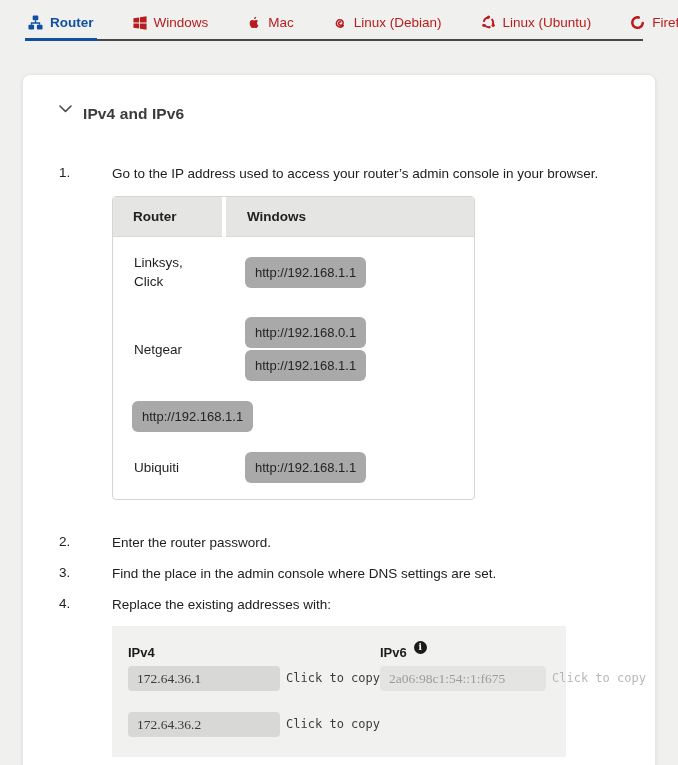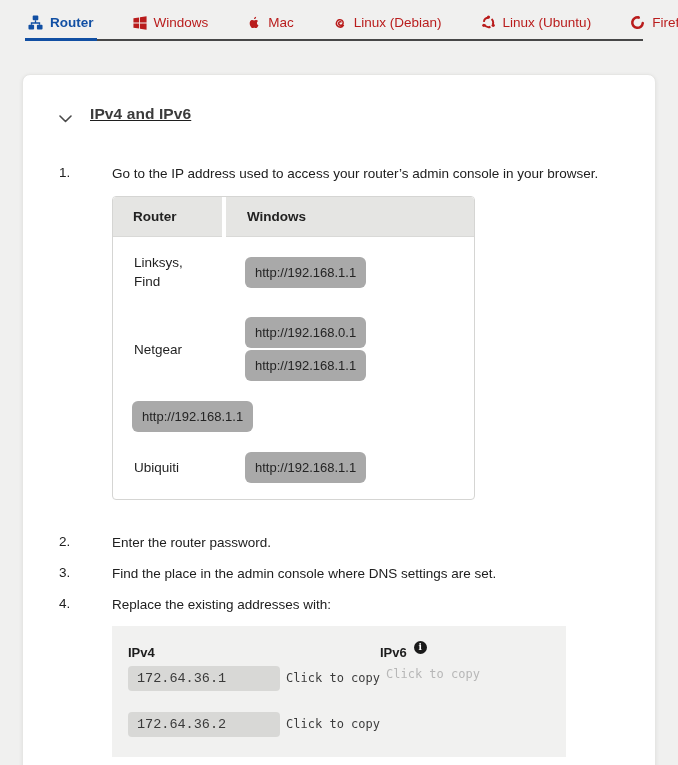--- a/index.html
+++ b/index.html
@@ -46,24 +46,23 @@
     min-height:684px;
     background:#ffffff;
     border:1px solid #e6e6e4;
     border-radius:8px;
     box-shadow:0 1px 4px rgba(0,0,0,0.07);
     padding:30px 36px 40px 36px;
   }
 
   .section-header {
     display:flex;
-    align-items:flex-end;
-    gap:18px;
+    align-items:flex-start;
+    gap:11px;
     margin-bottom:42px;
-    text-decoration:underline;
   }
   .section-header .chev { display:flex; align-items:center; color:#4a4a4a; cursor:pointer; }
   .section-title {
     font-size:15.5px;
     font-weight:bold;
     color:#3b3b3b;
     letter-spacing:.1px;
   }
 
   
@@ -136,21 +135,21 @@
     font-family:"DejaVu Serif",serif;
     display:inline-flex;
     align-items:center;
     justify-content:center;
     margin-top:-3px;
     cursor:pointer;
   }
   .field-row { display:flex; align-items:center; margin-bottom:21px; }
   .field-row:last-child { margin-bottom:0; }
   .ipfield {
-    font-family:Liberation Mono, monospace;
+    font-family:Liberation Serif, serif;
     font-size:13.5px;
     border-radius:4px;
     padding:4px 8px 4px 9px;
     height:25px;
     display:flex;
     align-items:center;
     cursor:pointer;
   }
   .ipfield.v4 { width:170px; background:#d8d8d6; color:#3a3a3a; }
   .ipfield.v6 { width:166px; background:#e4e4e2; color:#9b9b9b; }
@@ -250,21 +249,21 @@
 
       <div class="router-table">
         <div class="thead">
           <div class="th col-router">Router</div>
           <div class="th col-address">Windows</div>
         </div>
 
         <div class="trow">
           <div class="tcell name">
             <span>Linksys,</span>
-            <span>Find</span>
+            <span>Click</span>
           </div>
           <div class="tcell addr">
             <span class="chip">http://192.168.1.1</span>
           </div>
         </div>
 
         <div class="trow">
           <div class="tcell name">
             <span>Netgear</span>
           </div>
@@ -319,20 +318,21 @@
             <div class="ipfield v4">172.64.36.2</div>
             <span class="copyhint dark">Click to copy</span>
           </div>
         </div>
         <div class="dns-col right">
           <div class="plabel">
             <span>IPv6</span>
             <span class="info-icon">i</span>
           </div>
           <div class="field-row">
+            <div class="ipfield v6">2a06:98c1:54::1:f675</div>
             <span class="copyhint light">Click to copy</span>
           </div>
         </div>
       </div>
     </div>
   </div>
 
 </div>
 
 </body></html>

